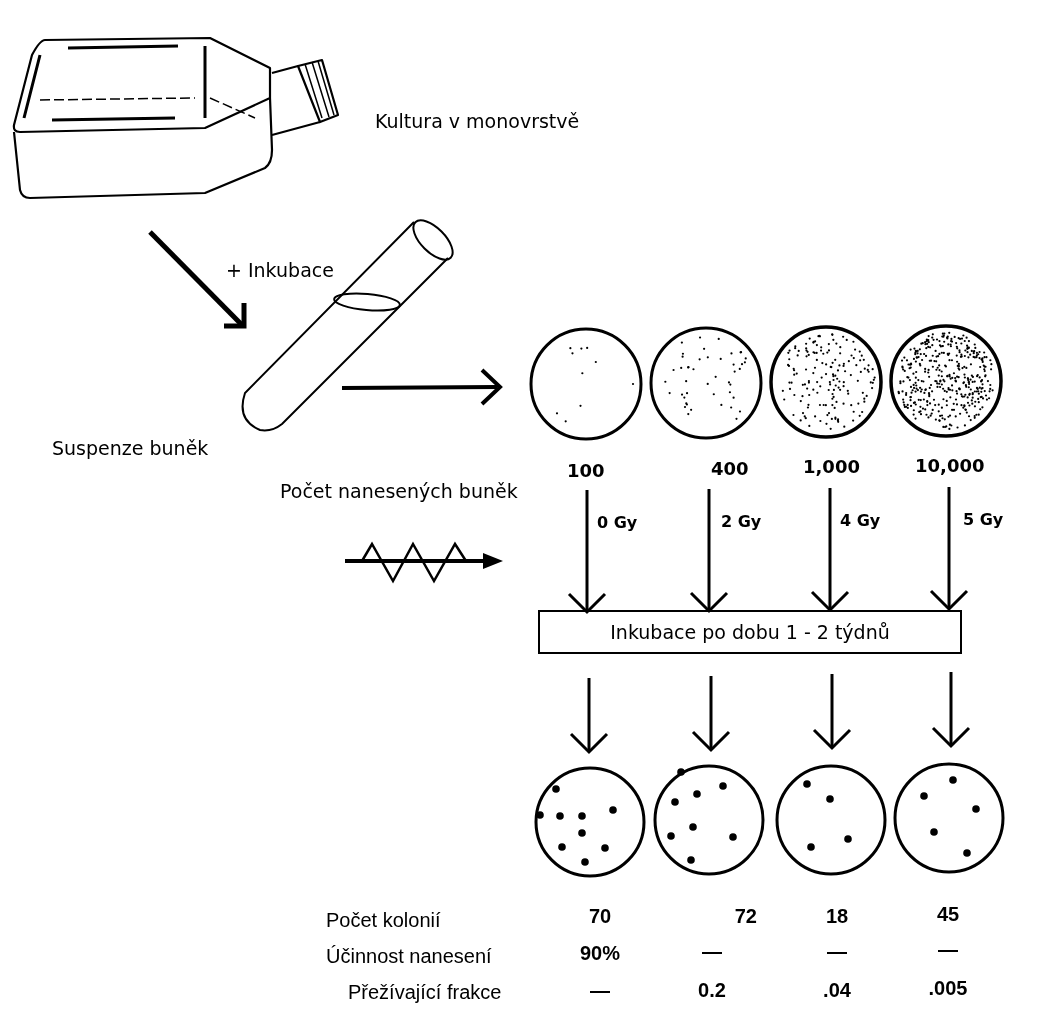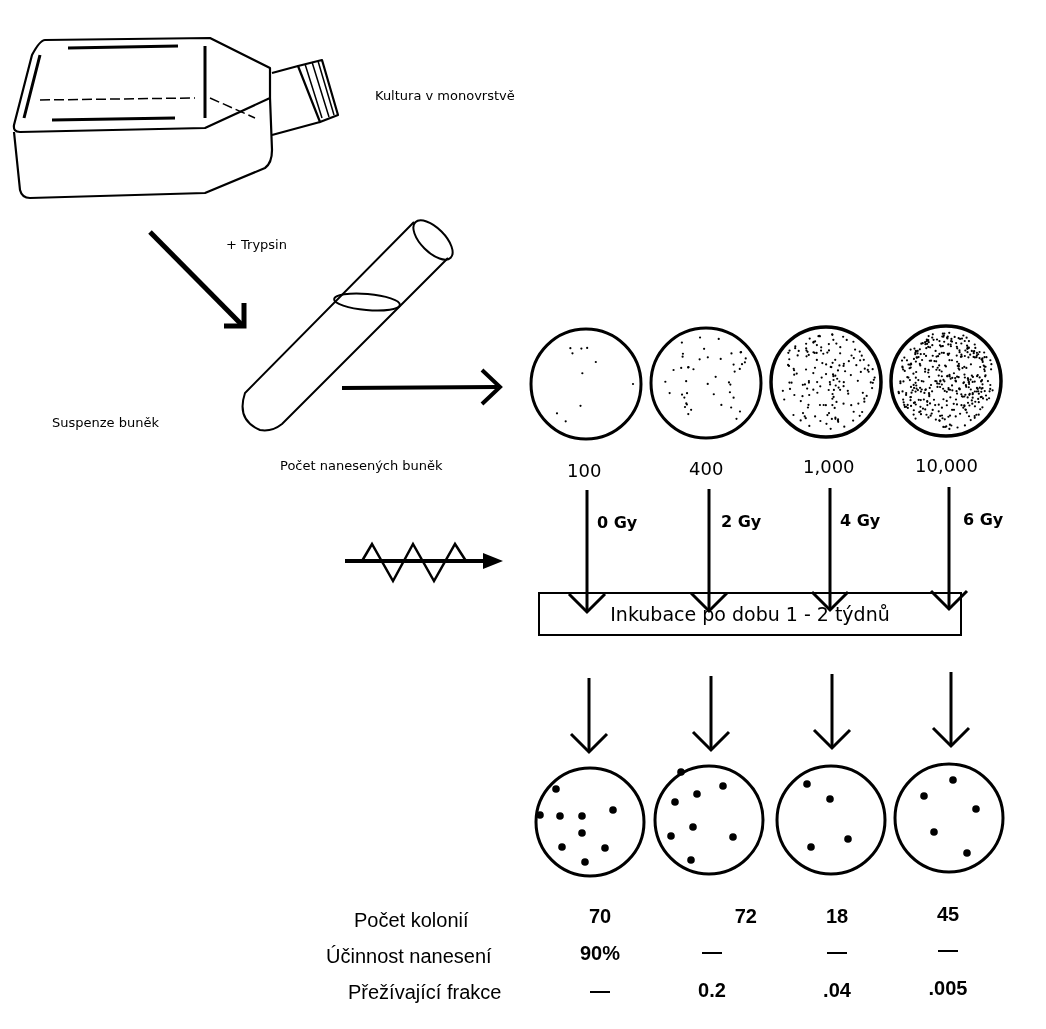--- a/index.html
+++ b/index.html
@@ -1,23 +1,23 @@
 <!DOCTYPE html>
 <html><head>
 <meta charset="utf-8">
 <style>
   html, body { margin:0; padding:0; background:#fff; }
   body { width:1046px; height:1029px; position:relative; overflow:hidden; font-family:"DejaVu Sans", sans-serif; color:#000; }
   svg { position:absolute; left:0; top:0; }
-  .lbl { position:absolute; font-family:"DejaVu Sans", sans-serif; font-size:13px; white-space:nowrap; }
-  .num { position:absolute; font-family:"DejaVu Sans", sans-serif; font-size:18px; font-weight:normal; white-space:nowrap; }
+  .lbl { position:absolute; font-family:"DejaVu Sans", sans-serif; font-size:19px; white-space:nowrap;margin-top:22px; }
+  .num { position:absolute; font-family:"DejaVu Sans", sans-serif; font-size:18px; font-weight:bold; white-space:nowrap; }
   .dose { position:absolute; font-family:"DejaVu Sans", sans-serif; font-size:16px; font-weight:bold; white-space:nowrap; }
   .tbl { position:absolute; font-family:"Liberation Sans", sans-serif; font-size:20px; white-space:nowrap; }
   .tv { position:absolute; font-family:"Liberation Sans", sans-serif; font-size:20px; font-weight:bold; white-space:nowrap; text-align:center; width:90px; }
-  .incub { position:absolute; left:538px; top:592px; width:424px; height:44px; border:2px solid #000; box-sizing:border-box; display:flex; align-items:center; justify-content:center; font-size:19px; }
+  .incub { position:absolute; left:538px; top:610px; width:424px; height:44px; border:2px solid #000; box-sizing:border-box; display:flex; align-items:center; justify-content:center; font-size:19px; }
 </style>
 </head>
 <body>
 
 <svg width="1046" height="1029" viewBox="0 0 1046 1029">
 
   <g fill="none" stroke="#000" stroke-width="2.2" stroke-linejoin="round">
     <path d="M45,40 Q40,40 32,55 L14,125 Q13,132 20,132 L205,128 L270,98 L270,68 L210,38 Z"></path>
     <path d="M14,132 L20,190 Q22,198 30,198 L205,193 L265,168 Q272,163 272,150 L270,98"></path>
     <path d="M68,48 L178,46 M52,120 L175,118 M40,55 L24,118 M205,46 L205,118" stroke-width="3"></path>
@@ -750,39 +750,39 @@
         <circle cx="924" cy="796" r="3.8" fill="#000"></circle>
         <circle cx="953" cy="780" r="3.8" fill="#000"></circle>
         <circle cx="976" cy="809" r="3.8" fill="#000"></circle>
         <circle cx="934" cy="832" r="3.8" fill="#000"></circle>
         <circle cx="967" cy="853" r="3.8" fill="#000"></circle>
       </g>
     </g>
 </svg>
 
 <div class="lbl" style="left:375px;top:88px;">Kultura v monovrstvě</div>
-<div class="lbl" style="left:226px;top:237px;">+ Trypsin</div>
+<div class="lbl" style="left:226px;top:237px;">+ Inkubace</div>
 <div class="lbl" style="left:52px;top:415px;">Suspenze buněk</div>
 <div class="lbl" style="left:280px;top:458px;">Počet nanesených buněk</div>
 
 <div class="num" style="left:567px;top:460px;">100</div>
-<div class="num" style="left:689px;top:458px;">400</div>
+<div class="num" style="left:711px;top:458px;">400</div>
 <div class="num" style="left:803px;top:456px;">1,000</div>
 <div class="num" style="left:915px;top:455px;">10,000</div>
 
 <div class="dose" style="left:597px;top:513px;">0 Gy</div>
 <div class="dose" style="left:721px;top:512px;text-align:center;">2 Gy</div>
 <div class="dose" style="left:840px;top:511px;">4 Gy</div>
-<div class="dose" style="left:963px;top:510px;">6 Gy</div>
+<div class="dose" style="left:963px;top:510px;">5 Gy</div>
 
 <div class="incub">
     <span>Inkubace po dobu 1 - 2 týdnů</span>
   </div>
 
-<div class="tbl" style="left:326px;top:909px;margin-left:28px;">Počet kolonií</div>
+<div class="tbl" style="left:326px;top:909px;">Počet kolonií</div>
 <div class="tbl" style="left:326px;top:945px;">Účinnost nanesení</div>
 <div class="tbl" style="left:326px;top:981px;margin-left:22px;">Přežívající frakce</div>
 
 <div class="tv" style="left:555px;top:905px;">70</div>
 <div class="tv" style="left:667px;top:905px;text-align:right;">72</div>
 <div class="tv" style="left:792px;top:905px;">18</div>
 <div class="tv" style="left:903px;top:903px;">45</div>
 
 <div class="tv" style="left:555px;top:942px;">90%</div>
 <div class="tv" style="left:667px;top:940px;">—</div>

